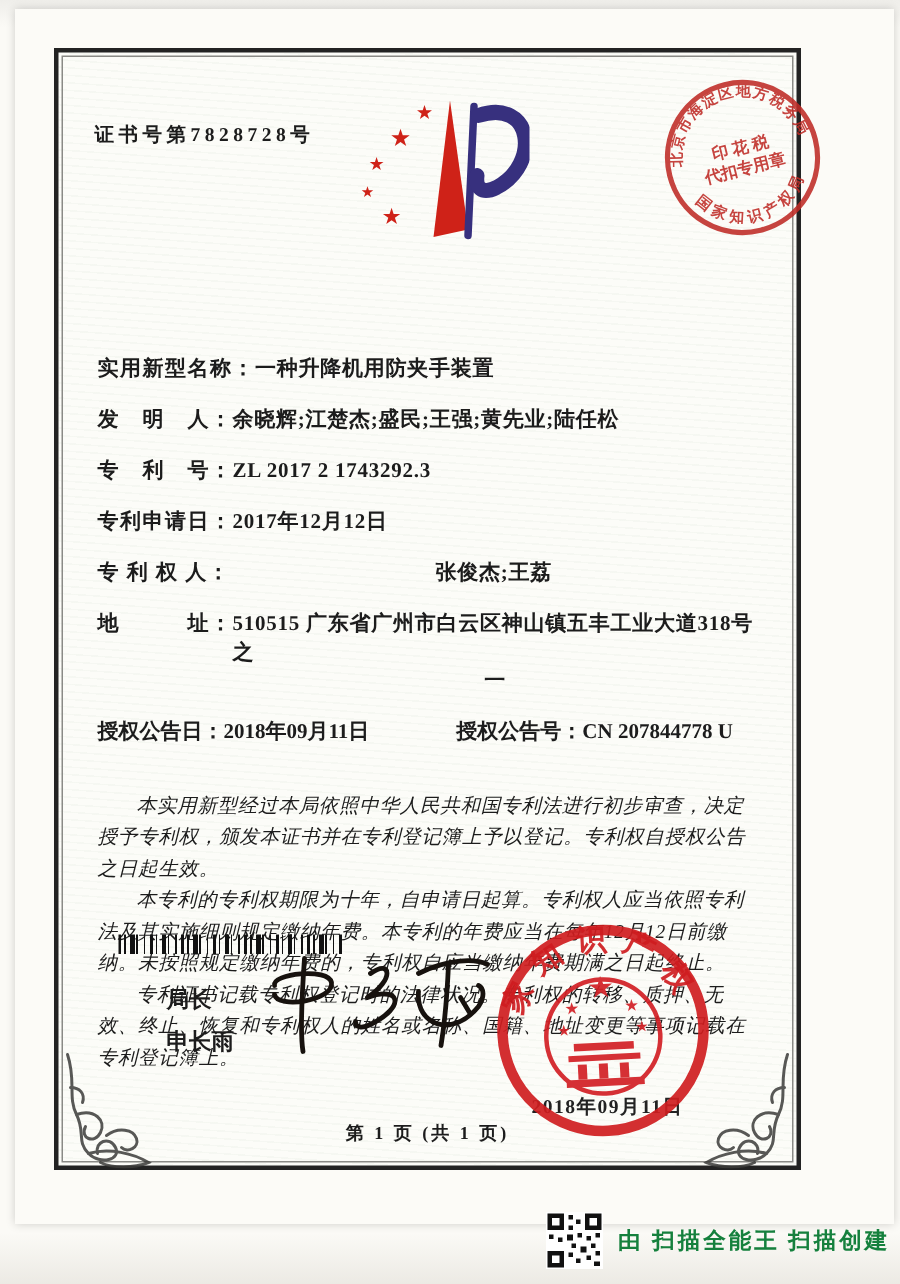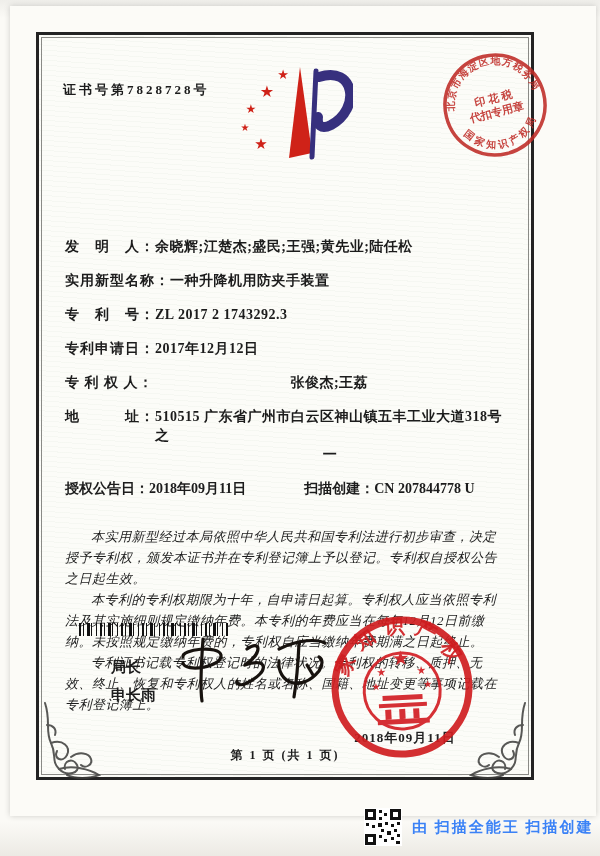--- a/index.html
+++ b/index.html
@@ -42,21 +42,21 @@
     font-size:13px;font-weight:600;letter-spacing:1px;color:#222;}
   .page-footer{position:absolute;left:0;right:0;top:712px;text-align:center;
     font-size:12px;font-weight:600;letter-spacing:2px;}
   .corner{position:absolute;width:72px;height:84px;bottom:-2px;opacity:.85;}
   .corner.left{left:-2px;}
   .corner.right{right:-2px;transform:scaleX(-1);}
   .tax-stamp{position:absolute;left:438px;top:48px;width:114px;height:114px;
     transform:rotate(-14deg);opacity:.88;}
   .scan-credit{position:absolute;left:364px;top:808px;display:flex;align-items:center;gap:10px;}
   .qr{width:38px;height:38px;}
-  .credit-text{font-size:15px;font-weight:600;letter-spacing:2px;color:#3b82f6;
+  .credit-text{font-size:15px;font-weight:600;letter-spacing:2px;color:#15803d;
     font-family:"Liberation Serif","DejaVu Serif",serif;}
 </style>
 </head>
 <body>
 
 <div class="paper"></div>
 
 <div class="certificate">
   <div class="inner-line"></div>
 
@@ -71,46 +71,46 @@
       <text x="24" y="86" font-size="15" text-anchor="middle">★</text>
     </g>
     <polygon points="63,4 52,95 75,90" fill="#cf2218"></polygon>
     <path d="M79,8 L75,94" stroke="#37307e" stroke-width="5" fill="none" stroke-linecap="round"></path>
     <path d="M82,14 C118,2 124,46 94,62 C84,67 80,62 81,54" stroke="#37307e" stroke-width="10" fill="none" stroke-linecap="round"></path>
   </svg>
 
 
   <div class="fields">
     <div class="frow">
+      <span class="flabel">实用新型名称：</span>
+      <span class="fvalue"><span>一种升降机用防夹手装置</span></span>
+    </div>
+    <div class="frow">
       <span class="flabel">发　明　人：</span>
       <span class="fvalue"><span>余晓辉;江楚杰;盛民;王强;黄先业;陆任松</span></span>
     </div>
     <div class="frow">
-      <span class="flabel">实用新型名称：</span>
-      <span class="fvalue"><span>一种升降机用防夹手装置</span></span>
-    </div>
-    <div class="frow">
       <span class="flabel">专　利　号：</span>
       <span class="fvalue"><span>ZL 2017 2 1743292.3</span></span>
     </div>
     <div class="frow">
       <span class="flabel">专利申请日：</span>
       <span class="fvalue"><span>2017年12月12日</span></span>
     </div>
     <div class="frow">
       <span class="flabel">专 利 权 人：</span>
       <span class="fvalue"><span class="fvalue2">张俊杰;王荔</span></span>
     </div>
     <div class="frow">
       <span class="flabel">地　　　址：</span>
       <span class="fvalue"><span>510515 广东省广州市白云区神山镇五丰工业大道318号之</span><span class="fvalue2">一</span></span>
     </div>
     <div class="grant-row">
       <span class="grant-cell"><span>授权公告日：</span><span>2018年09月11日</span></span>
-      <span class="grant-cell right"><span>扫描创建：</span><span>CN 207844778 U</span></span>
+      <span class="grant-cell right"><span>授权公告号：</span><span>CN 207844778 U</span></span>
     </div>
 
     <div class="paragraphs">
       <p>本实用新型经过本局依照中华人民共和国专利法进行初步审查，决定授予专利权，颁发本证书并在专利登记簿上予以登记。专利权自授权公告之日起生效。</p>
       <p>本专利的专利权期限为十年，自申请日起算。专利权人应当依照专利法及其实施细则规定缴纳年费。本专利的年费应当在每年12月12日前缴纳。未按照规定缴纳年费的，专利权自应当缴纳年费期满之日起终止。</p>
       <p>专利证书记载专利权登记时的法律状况。专利权的转移、质押、无效、终止、恢复和专利权人的姓名或名称、国籍、地址变更等事项记载在专利登记簿上。</p>
     </div>
   </div>
 
   <div class="barcode"></div>

